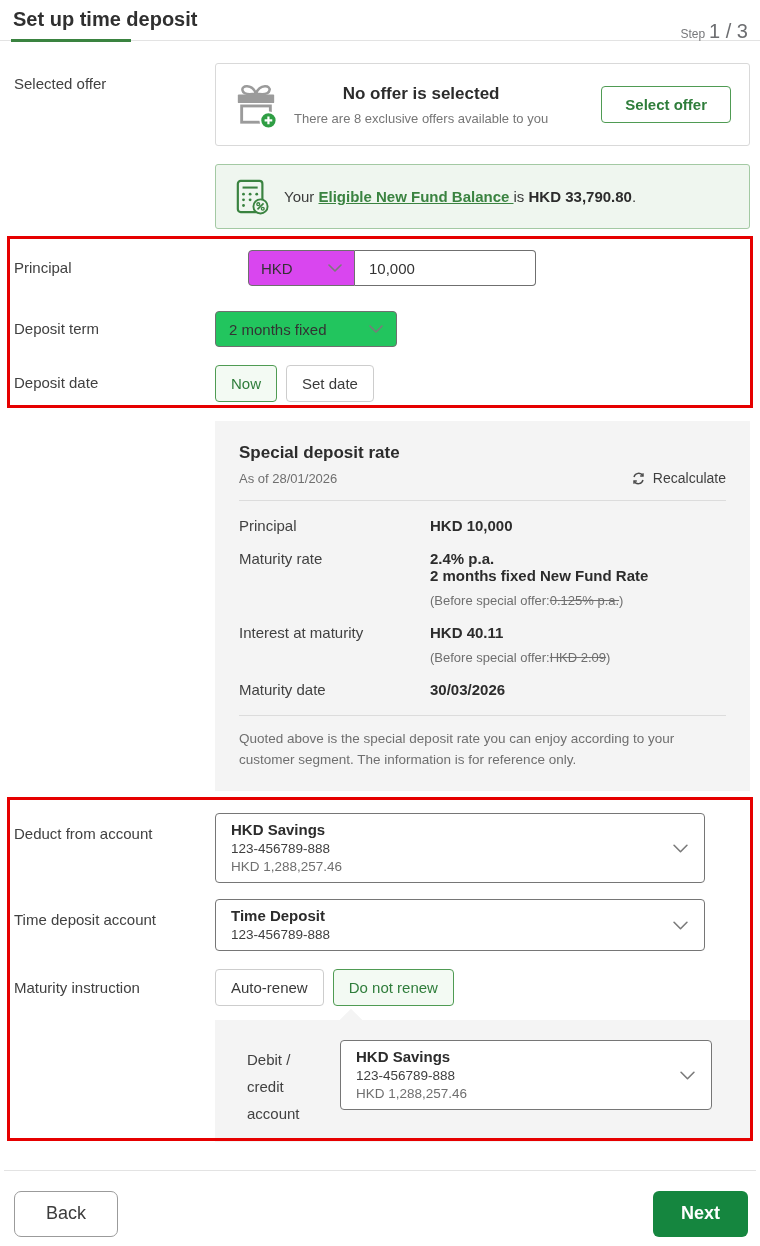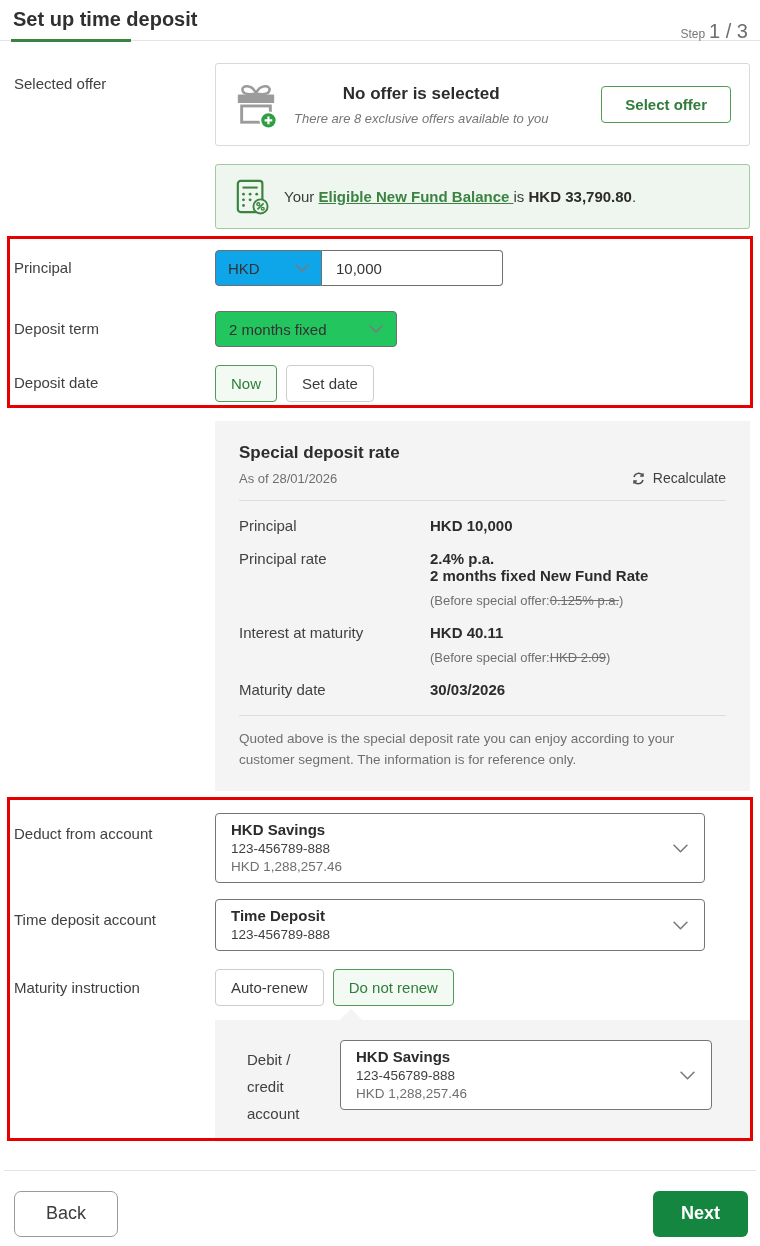--- a/index.html
+++ b/index.html
@@ -17,36 +17,36 @@
   .row{display:flex;margin:0 10px 0 14px;}
   .row-label{flex:none;width:201px;font-size:15px;color:#414141;box-sizing:border-box;}
 
   
   .row-offer{margin-top:22px;}
   .row-offer .row-label{padding-top:12px;}
   .offer-card{flex:1;height:83px;box-sizing:border-box;border:1px solid #d9d9d9;border-radius:3px;
     display:flex;align-items:center;gap:16px;padding:0 18px;}
   .offer-texts{display:flex;flex-direction:column;gap:7px;text-align:center;}
   .offer-title{font-size:17px;font-weight:700;color:#2c2c2c;}
-  .offer-sub{font-size:13px;color:#767676;font-style:italic;}
+  .offer-sub{font-size:13px;color:#767676;}
   .select-offer-btn{margin-left:auto;background:#fff;border:1px solid #4f9b53;border-radius:4px;
     color:#2f7d3b;font-weight:700;font-size:15px;padding:9px 23px;font-family:inherit;cursor:pointer;}
 
   
   .note-box{margin:18px 10px 0 215px;height:65px;box-sizing:border-box;background:#eff6ef;
     border:1px solid #a3c9a3;border-radius:3px;display:flex;align-items:center;gap:15px;padding:0 19px;font-size:15px;color:#3c3c3c;}
   .note-link{color:#3a8340;font-weight:700;text-decoration:underline;}
   .note-amount{font-weight:700;color:#2c2c2c;}
 
   
   .row-principal{margin-top:21px;}
   .row-principal .row-label{padding-top:9px;}
   .combo{display:flex;}
   .currency-select{width:107px;height:36px;box-sizing:border-box;border:1px solid #6f6f6f;border-radius:4px 0 0 4px;
-    background:#0ea5e9;display:flex;align-items:center;justify-content:space-between;padding:0 12px;font-size:15px;color:#333;cursor:pointer;}
+    background:#d946ef;display:flex;align-items:center;justify-content:space-between;padding:0 12px;font-size:15px;color:#333;cursor:pointer;margin-left:33px;}
   .amount-input{width:181px;height:36px;box-sizing:border-box;border:1px solid #6f6f6f;border-left:none;
     border-radius:0 4px 4px 0;padding:0 14px;font-size:15px;color:#333;font-family:inherit;outline:none;}
 
   .row-term{margin-top:25px;}
   .row-term .row-label{padding-top:9px;}
   .select-box{width:182px;height:36px;box-sizing:border-box;border:1px solid #6f6f6f;border-radius:4px;background:#22c55e;
     display:flex;align-items:center;justify-content:space-between;padding:0 13px;font-size:15px;color:#333;cursor:pointer;}
 
   .row-date{margin-top:18px;}
   .row-date .row-label{padding-top:9px;}
@@ -220,21 +220,21 @@
       </div>
     </div>
     <hr class="rp-divider">
 
     <div class="rp-row">
       <div class="rp-label">Principal</div>
       <div class="rp-value">HKD 10,000</div>
     </div>
 
     <div class="rp-row">
-      <div class="rp-label">Principal rate</div>
+      <div class="rp-label">Maturity rate</div>
       <div>
         <div class="rp-value">2.4% p.a.</div>
         <div class="rp-sub">2 months fixed New Fund Rate</div>
         <div class="rp-before">
           <span>(Before special offer:</span><s>0.125% p.a.</s><span>)</span>
         </div>
       </div>
     </div>
 
     <div class="rp-row">

